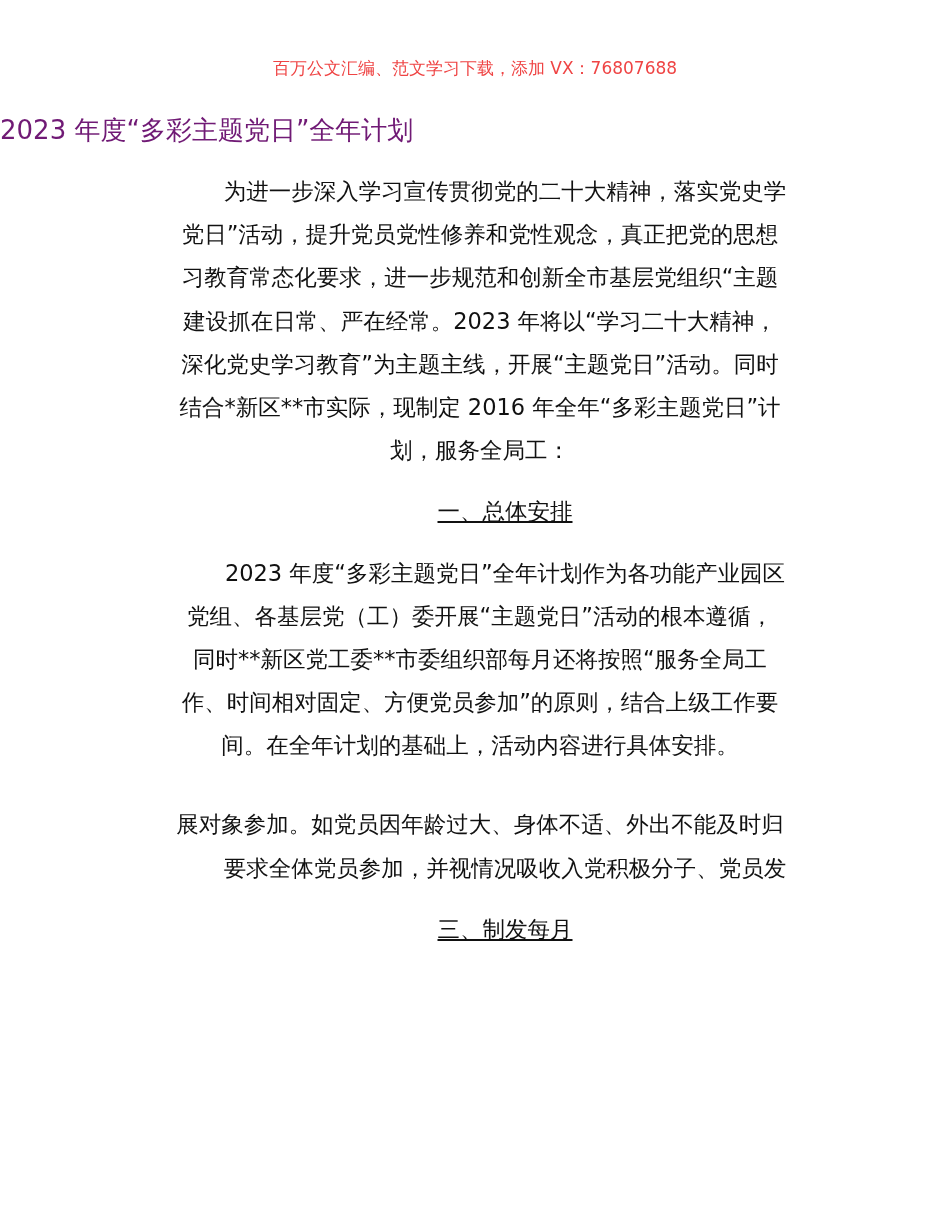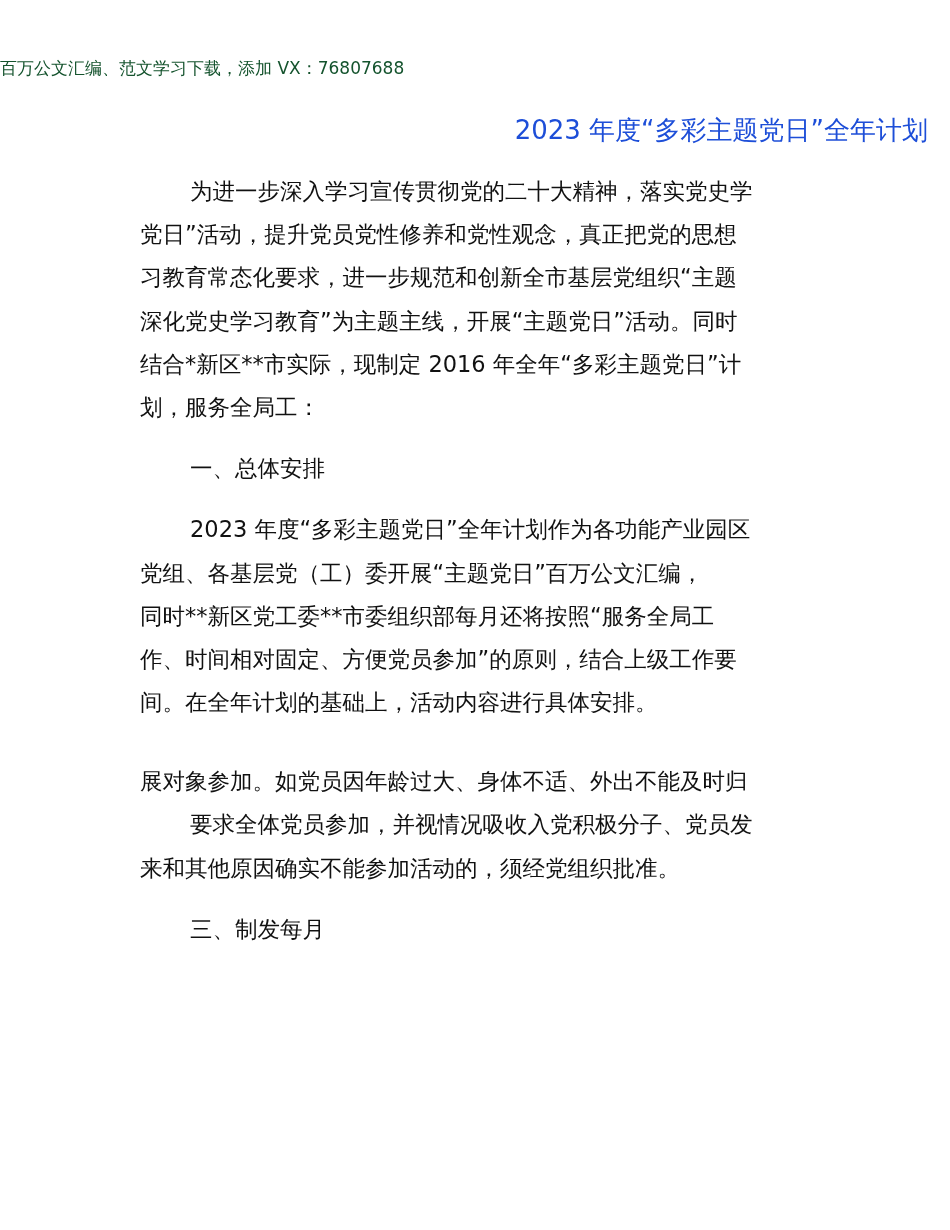--- a/index.html
+++ b/index.html
@@ -1,60 +1,60 @@
 <!DOCTYPE html>
 <html><head>
 <meta charset="utf-8">
 <style>
   html, body { margin: 0; padding: 0; background: #ffffff; }
   body { width: 950px; height: 1230px; position: relative; overflow: hidden;
          font-family: "DejaVu Sans", "Liberation Sans", sans-serif; color: #111111; }
-  .watermark { position: absolute; top: 57px; left: 0; width: 950px; 
-               color: #14532d; font-size: 17px; letter-spacing: 0px; }
-  .title { position: absolute; top: 113px; left: 0; width: 928px; text-align: right;
-           font-size: 26px; color: #1d4ed8; }
-  .body { position: absolute; left: 140px; top: 170px; width: 680px; font-size: 22.5px; }
+  .watermark { position: absolute; top: 57px; left: 0; width: 950px; text-align: center;
+               color: #ef4444; font-size: 17px; letter-spacing: 0px; }
+  .title { position: absolute; top: 113px; left: 0; width: 928px; text-align: left;
+           font-size: 26px; color: #701a75; }
+  .body { position: absolute; left: 140px; top: 170px; width: 680px; font-size: 22.5px; text-align: center; }
   .line { height: 43.2px; line-height: 43.2px; white-space: nowrap; }
   .indent { padding-left: 50px; }
-  .heading { height: 43.2px; line-height: 43.2px; padding-left: 50px; white-space: nowrap; }
+  .heading { height: 43.2px; line-height: 43.2px; padding-left: 50px; white-space: nowrap; text-decoration: underline; }
   .gap { height: 18px; }
 </style>
 </head>
 <body>
 
 <div class="watermark">百万公文汇编、范文学习下载，添加 VX：76807688</div>
 
 <div class="title">2023 年度“多彩主题党日”全年计划</div>
 
 <div class="body">
   <div>
     <div class="line indent">为进一步深入学习宣传贯彻党的二十大精神，落实党史学</div>
     <div class="line">党日”活动，提升党员党性修养和党性观念，真正把党的思想</div>
     <div class="line">习教育常态化要求，进一步规范和创新全市基层党组织“主题</div>
+    <div class="line">建设抓在日常、严在经常。2023 年将以“学习二十大精神，</div>
     <div class="line">深化党史学习教育”为主题主线，开展“主题党日”活动。同时</div>
     <div class="line">结合*新区**市实际，现制定 2016 年全年“多彩主题党日”计</div>
     <div class="line">划，服务全局工：</div>
   </div>
 
   <div class="gap"></div>
   <div class="heading">一、总体安排</div>
   <div class="gap"></div>
 
   <div>
     <div class="line indent">2023 年度“多彩主题党日”全年计划作为各功能产业园区</div>
-    <div class="line">党组、各基层党（工）委开展“主题党日”百万公文汇编，</div>
+    <div class="line">党组、各基层党（工）委开展“主题党日”活动的根本遵循，</div>
     <div class="line">同时**新区党工委**市委组织部每月还将按照“服务全局工</div>
     <div class="line">作、时间相对固定、方便党员参加”的原则，结合上级工作要</div>
     <div class="line">间。在全年计划的基础上，活动内容进行具体安排。</div>
   </div>
 
   <div class="gap"></div>
   <div class="gap"></div>
 
   <div>
     <div class="line">展对象参加。如党员因年龄过大、身体不适、外出不能及时归</div>
     <div class="line indent">要求全体党员参加，并视情况吸收入党积极分子、党员发</div>
-    <div class="line">来和其他原因确实不能参加活动的，须经党组织批准。</div>
   </div>
 
   <div class="gap"></div>
   <div class="heading">三、制发每月</div>
 </div>
 
 </body></html>

